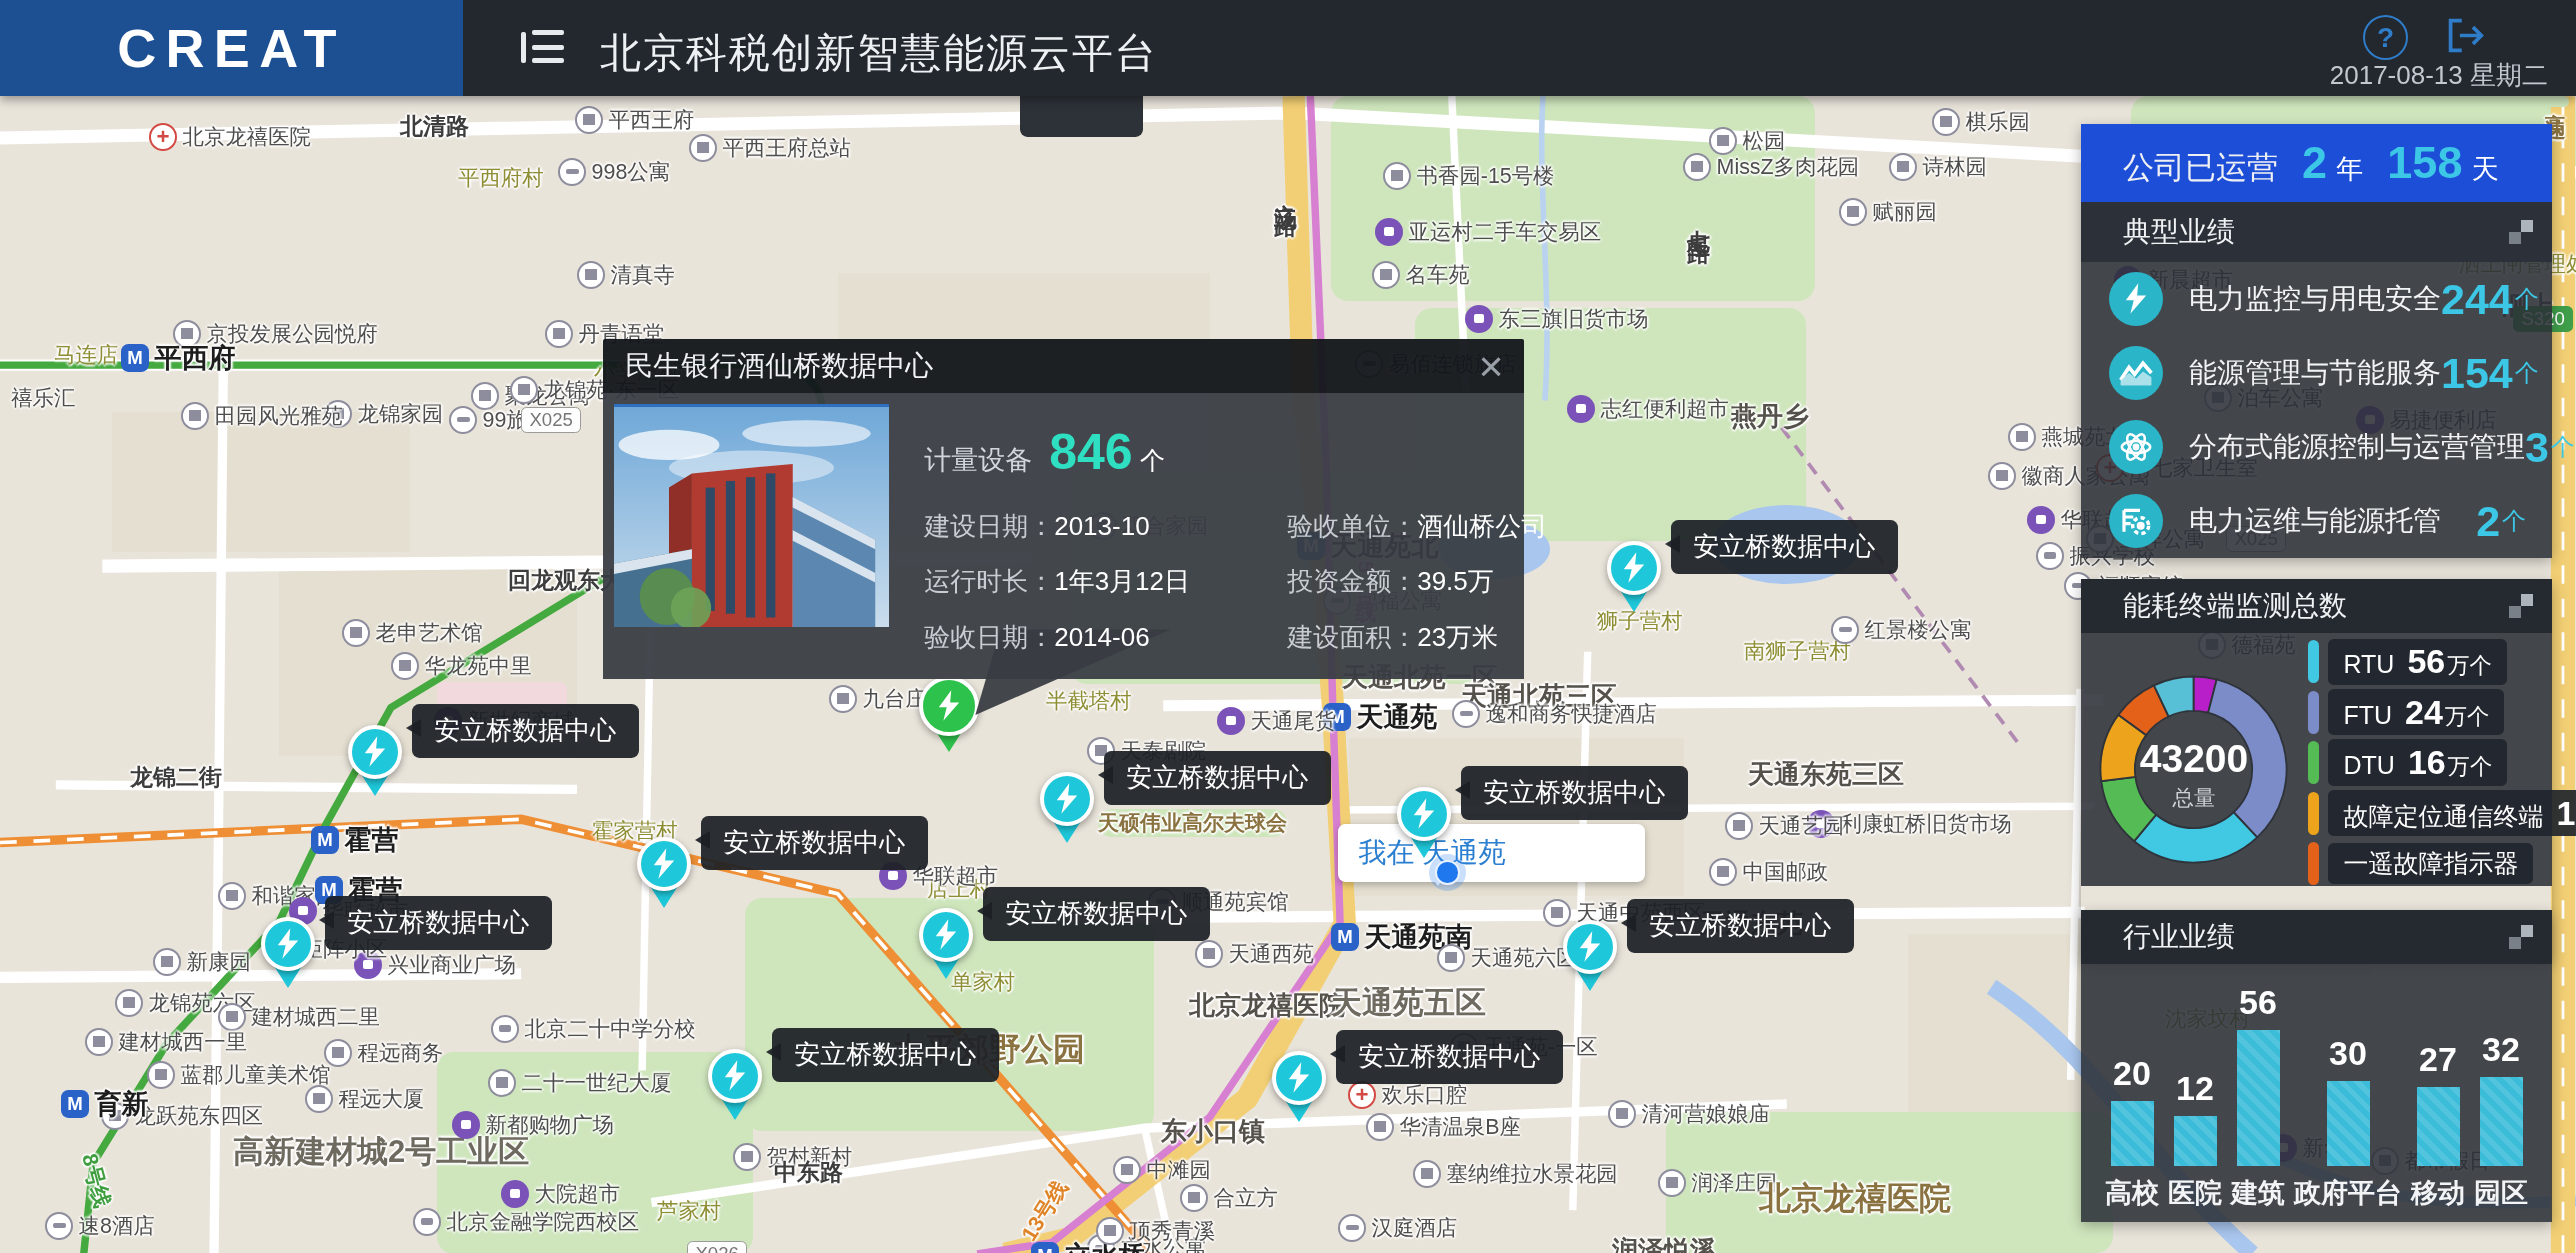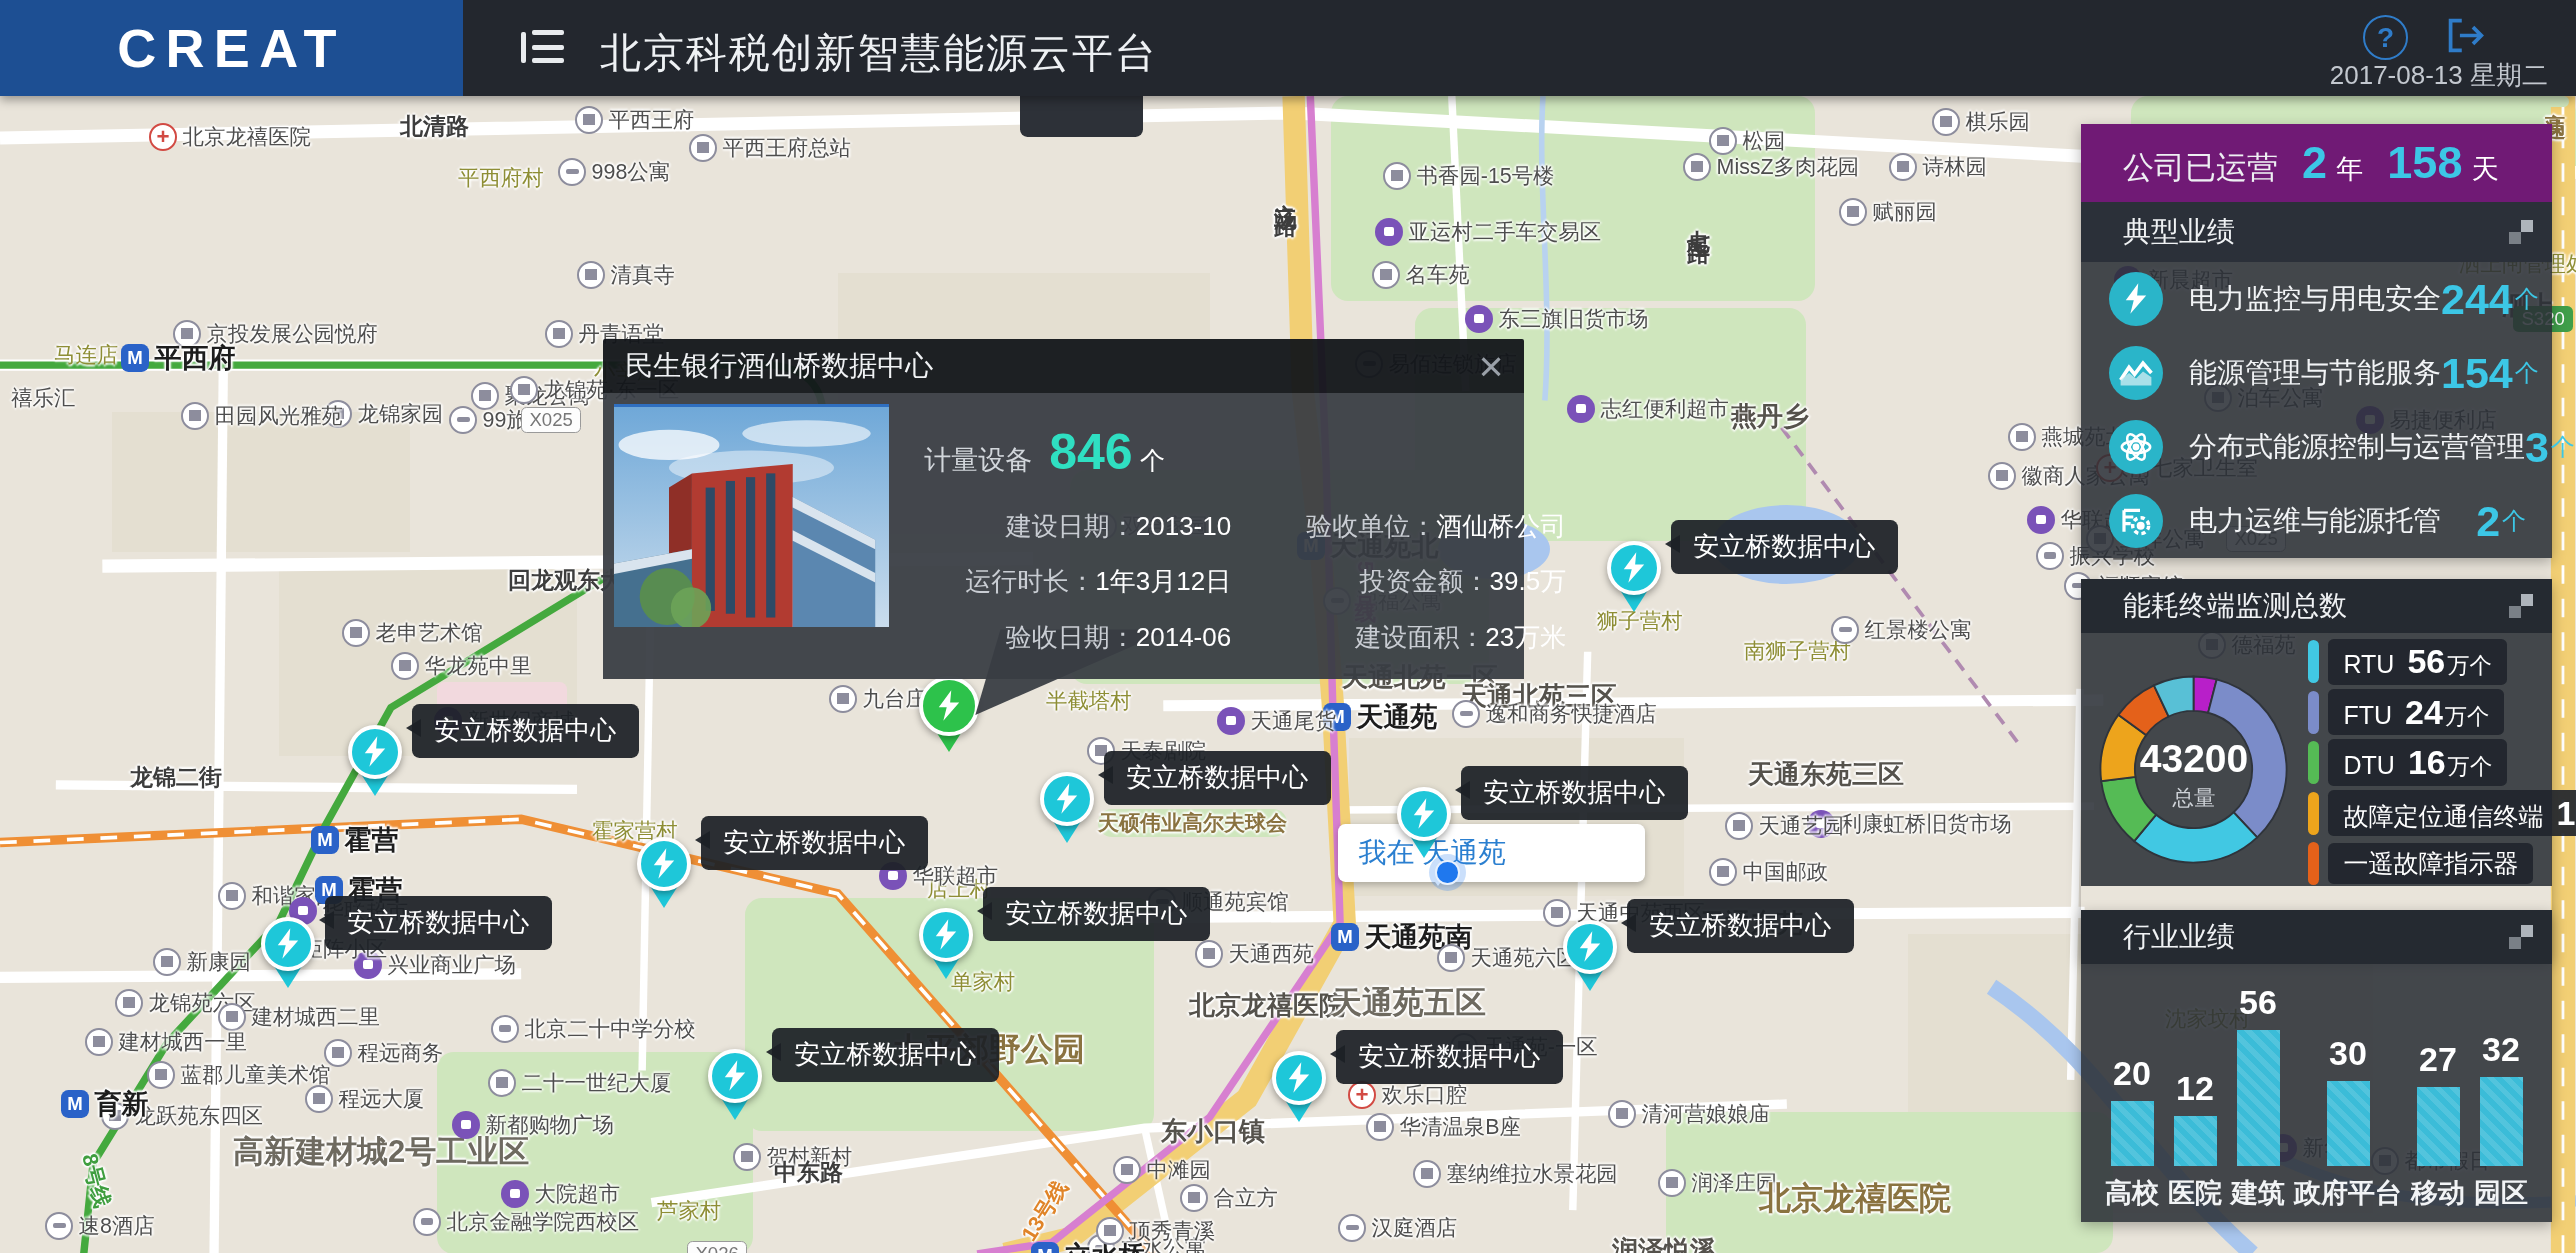--- a/index.html
+++ b/index.html
@@ -77,34 +77,34 @@
   .loc-bubble span{color:#2a7fd0;font-size:28px;margin-left:20.5px;white-space:nowrap;}
   .loc-bubble::after{content:"";position:absolute;left:89px;bottom:-15px;border:11.2px solid transparent;border-top:15px solid #fff;}
   .loc-dot{position:absolute;left:1429px;top:758px;width:37px;height:37px;border-radius:50%;
            background:rgba(42,127,240,.25);z-index:5;display:flex;align-items:center;justify-content:center;}
   .loc-dot::after{content:"";width:20.5px;height:20.5px;border-radius:50%;background:#1f78ee;border:2.8px solid #e8f1fd;}
   
   .popup{position:absolute;left:603px;top:243px;width:921px;z-index:20;border-radius:15px;}
   .popup-hd{height:54px;background:rgba(18,21,25,.95);display:flex;align-items:center;border-radius:1.9px 1.9px 0 0;}
   .popup-hd .t{color:#f0f2f4;font-size:28px;margin-left:22.3px;flex:1;}
   .popup-close{color:#9aa0a8;font-size:43px;margin-right:20.5px;line-height:1;cursor:pointer;}
-  .popup-bd{background:rgba(56,61,67,.94);display:flex;padding:11.2px 15px 24px 11.2px;text-align:right;}
+  .popup-bd{background:rgba(56,61,67,.94);display:flex;padding:11.2px 15px 24px 11.2px;}
   .photo{width:275px;height:220px;flex:0 0 auto;border-top:3.7px solid #2f6fc0;}
   .pstats{flex:1;padding-left:35px;padding-top:5.6px;}
   .stat-row{display:flex;align-items:baseline;margin-top:13px;}
   .stat-lbl{color:#d2d6db;font-size:27px;}
   .stat-val{color:#2fdfc2;font-size:50px;font-weight:bold;margin:0 7.4px 0 17px;}
   .stat-unit{color:#fff;font-size:25px;}
   .det-grid{display:grid;grid-template-columns:307px 279px;grid-column-gap:56px;grid-row-gap:20.5px;margin-top:28px;}
   .det{font-size:26px;color:#fff;white-space:nowrap;}
   .det .l{color:#c9cdd3;}
   .popup-tail{position:absolute;left:0;top:0;z-index:19;}
   
   .panelA{position:absolute;left:2081px;top:124px;width:471px;z-index:30;box-shadow:0 3.7px 13px rgba(0,0,0,.3);}
-  .co-hd{height:78px;background:#701a75;display:flex;align-items:baseline;padding:0 0 0 42px;}
+  .co-hd{height:78px;background:#1d4ed8;display:flex;align-items:baseline;padding:0 0 0 42px;}
   .co-hd .lbl{color:#eef0f3;font-size:31px;line-height:78px;}
   .co-hd .num{color:#3cc7e6;font-size:45px;font-weight:bold;margin:0 9.3px 0 24px;line-height:78px;}
   .co-hd .u{color:#fff;font-size:27px;line-height:78px;}
   .sec-hd{height:60px;background:#2b3039;display:flex;align-items:center;padding:0 18.6px 0 42px;}
   .sec-hd .t{color:#f0f2f4;font-size:28px;flex:1;}
   .expand{width:24px;height:24px;position:relative;cursor:pointer;}
   .expand::before{content:"";position:absolute;right:0;top:0;width:12px;height:12px;background:#aeb4bb;}
   .expand::after{content:"";position:absolute;left:0;bottom:0;width:12px;height:12px;background:#7a8087;}
   .ach-list{background:rgba(42,47,54,.87);}
   .ach-row{height:74px;display:flex;align-items:center;padding:0 26px 0 28px;}

